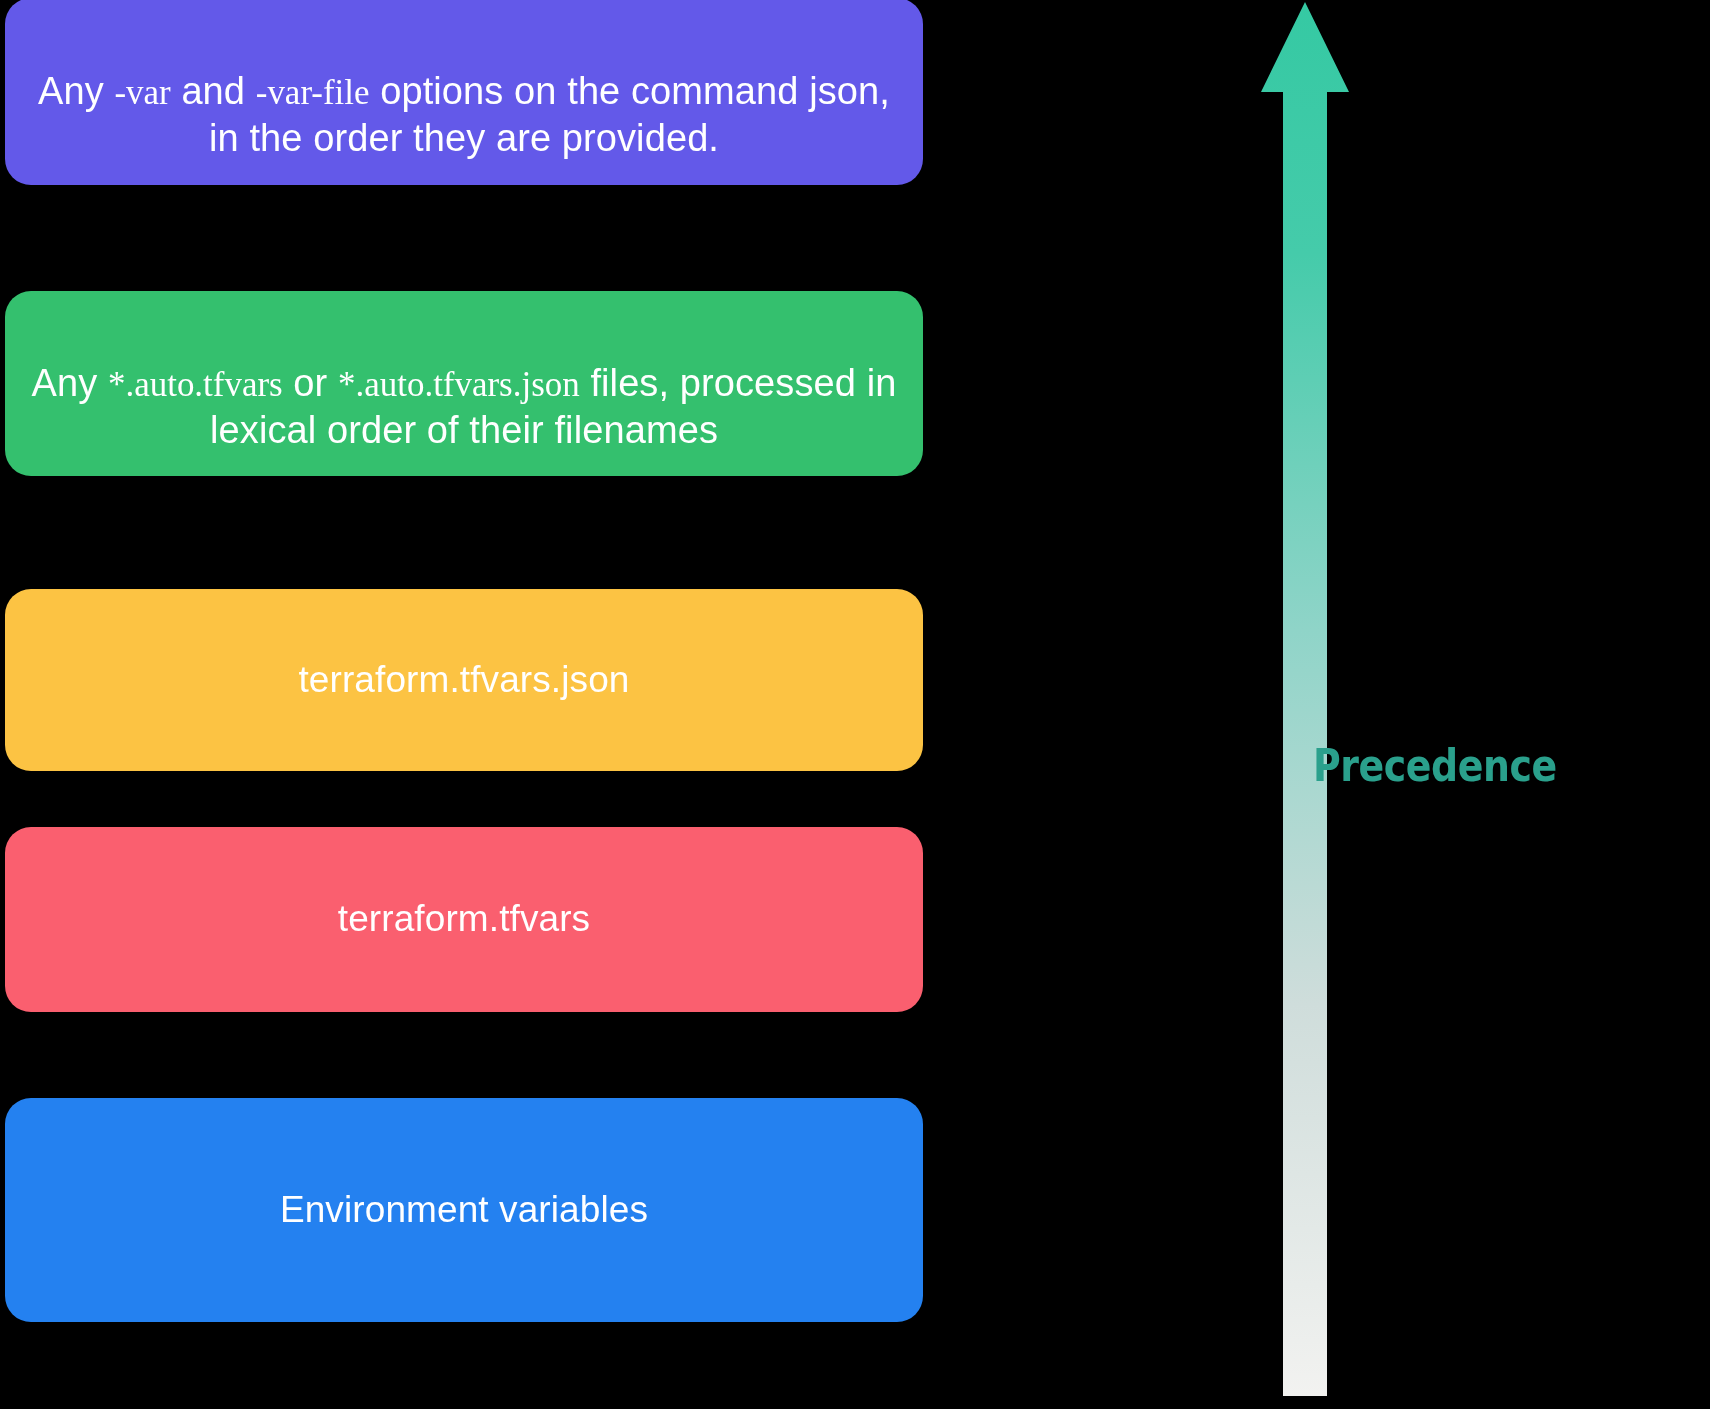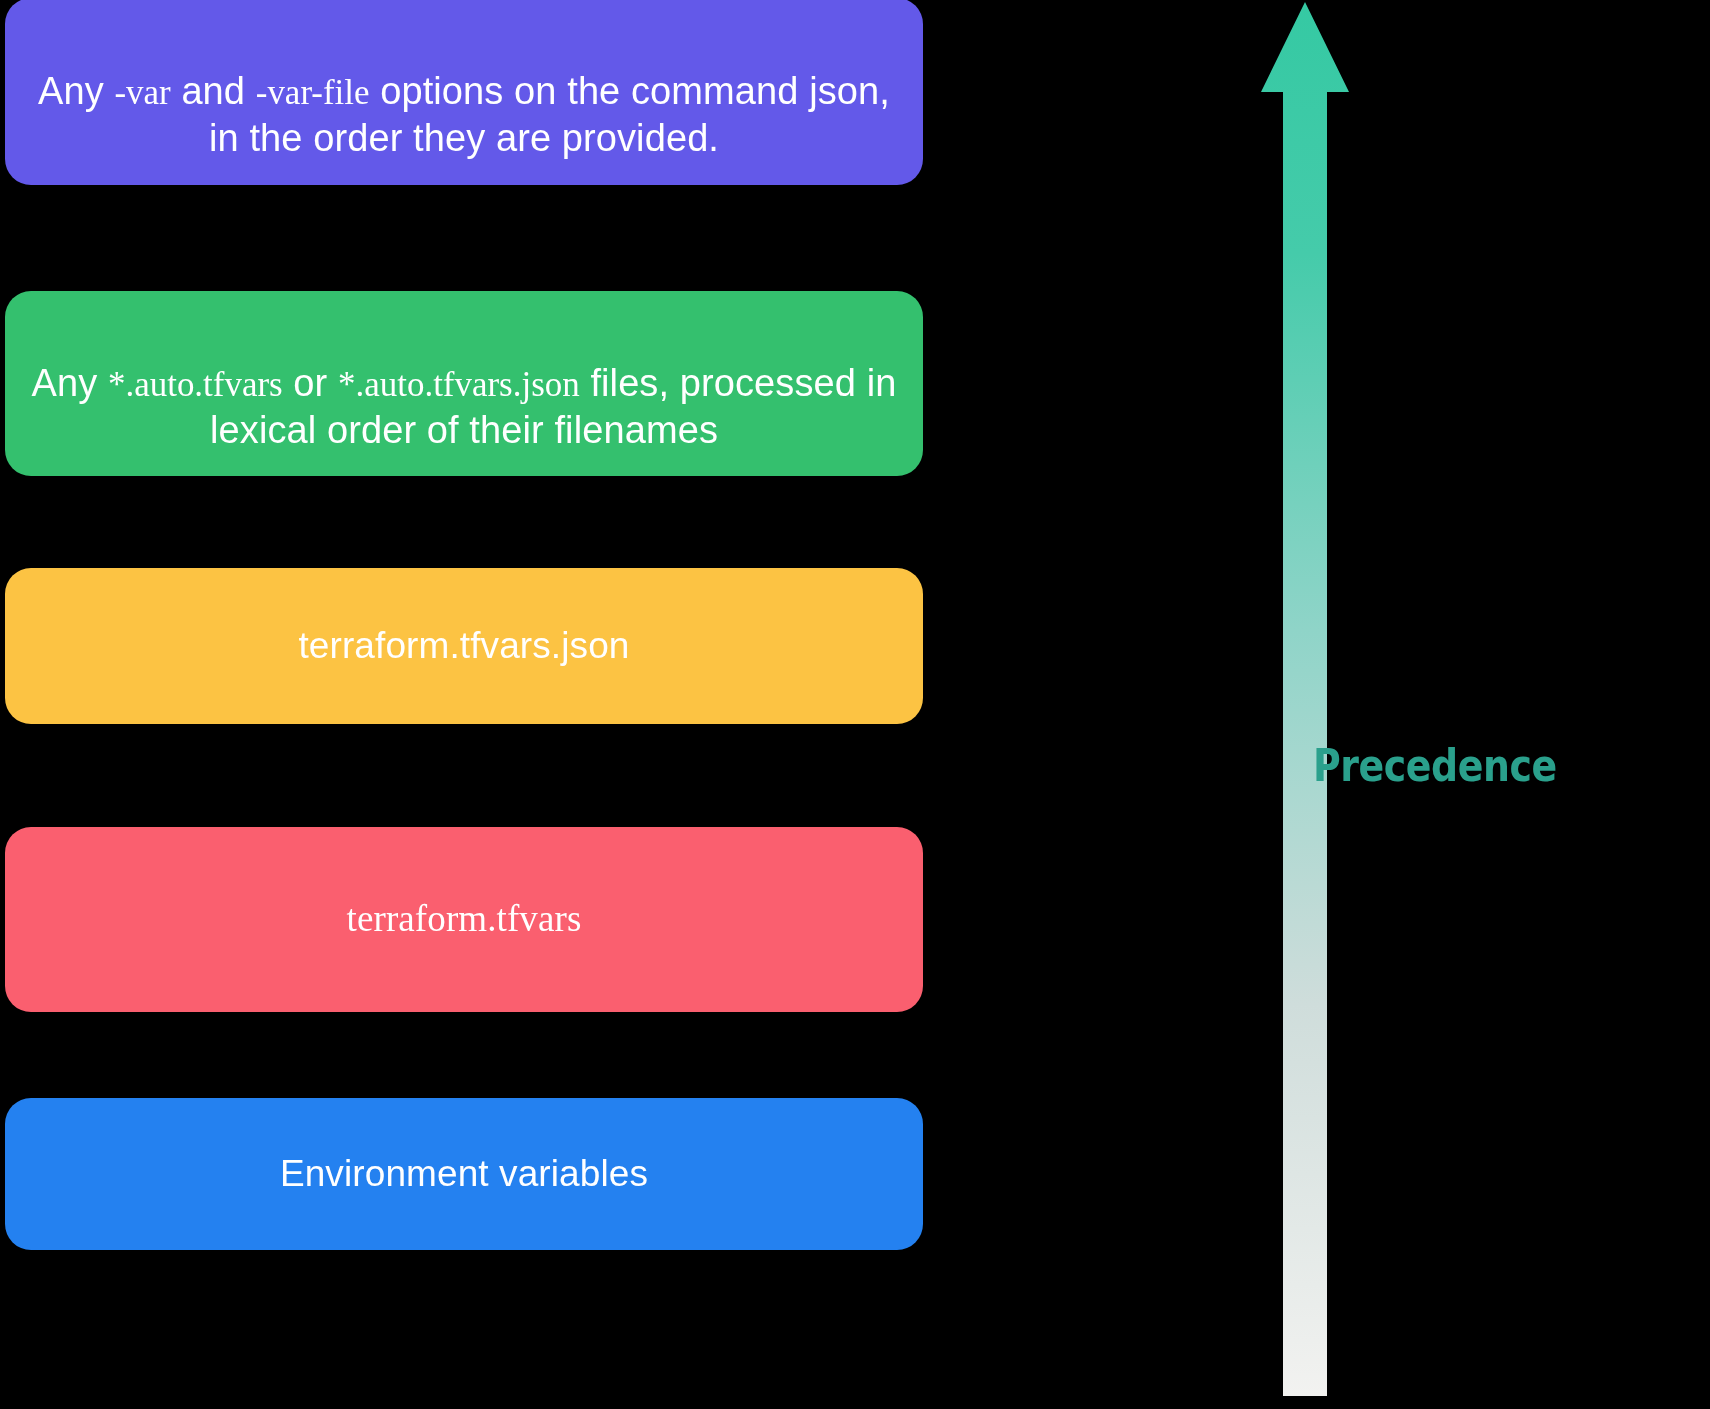--- a/index.html
+++ b/index.html
@@ -46,28 +46,28 @@
     display: block;
     width: 100%;
     line-height: 1.26;
     letter-spacing: 0.1px;
     white-space: pre-line;
   }
 
   
   #box-0 { top: -2px;   height: 187px; background: #6359E9; }
   #box-1 { top: 291px;  height: 185px; background: #34C06E; }
-  #box-2 { top: 568px;  height: 156px; background: #FCC343; }
+  #box-2 { top: 589px;  height: 182px; background: #FCC343; }
   #box-3 { top: 827px;  height: 185px; background: #FA5F6F; }
-  #box-4 { top: 1098px; height: 152px; background: #2481F0; }
+  #box-4 { top: 1098px; height: 224px; background: #2481F0; }
 
   #box-0 .level-label { font-size: 38px; }
   #box-1 .level-label { font-size: 38px; }
   #box-2 .level-label { font-size: 37px; }
-  #box-3 .level-label { font-size: 37px; font-family: Liberation Serif, serif; }
+  #box-3 .level-label { font-size: 37px; }
   #box-4 .level-label { font-size: 37px; }
 
   .mono {
     font-family: Liberation Serif, serif;
     font-size: 0.92em;
     letter-spacing: 0px;
   }
 
   
   .arrow-wrap {

